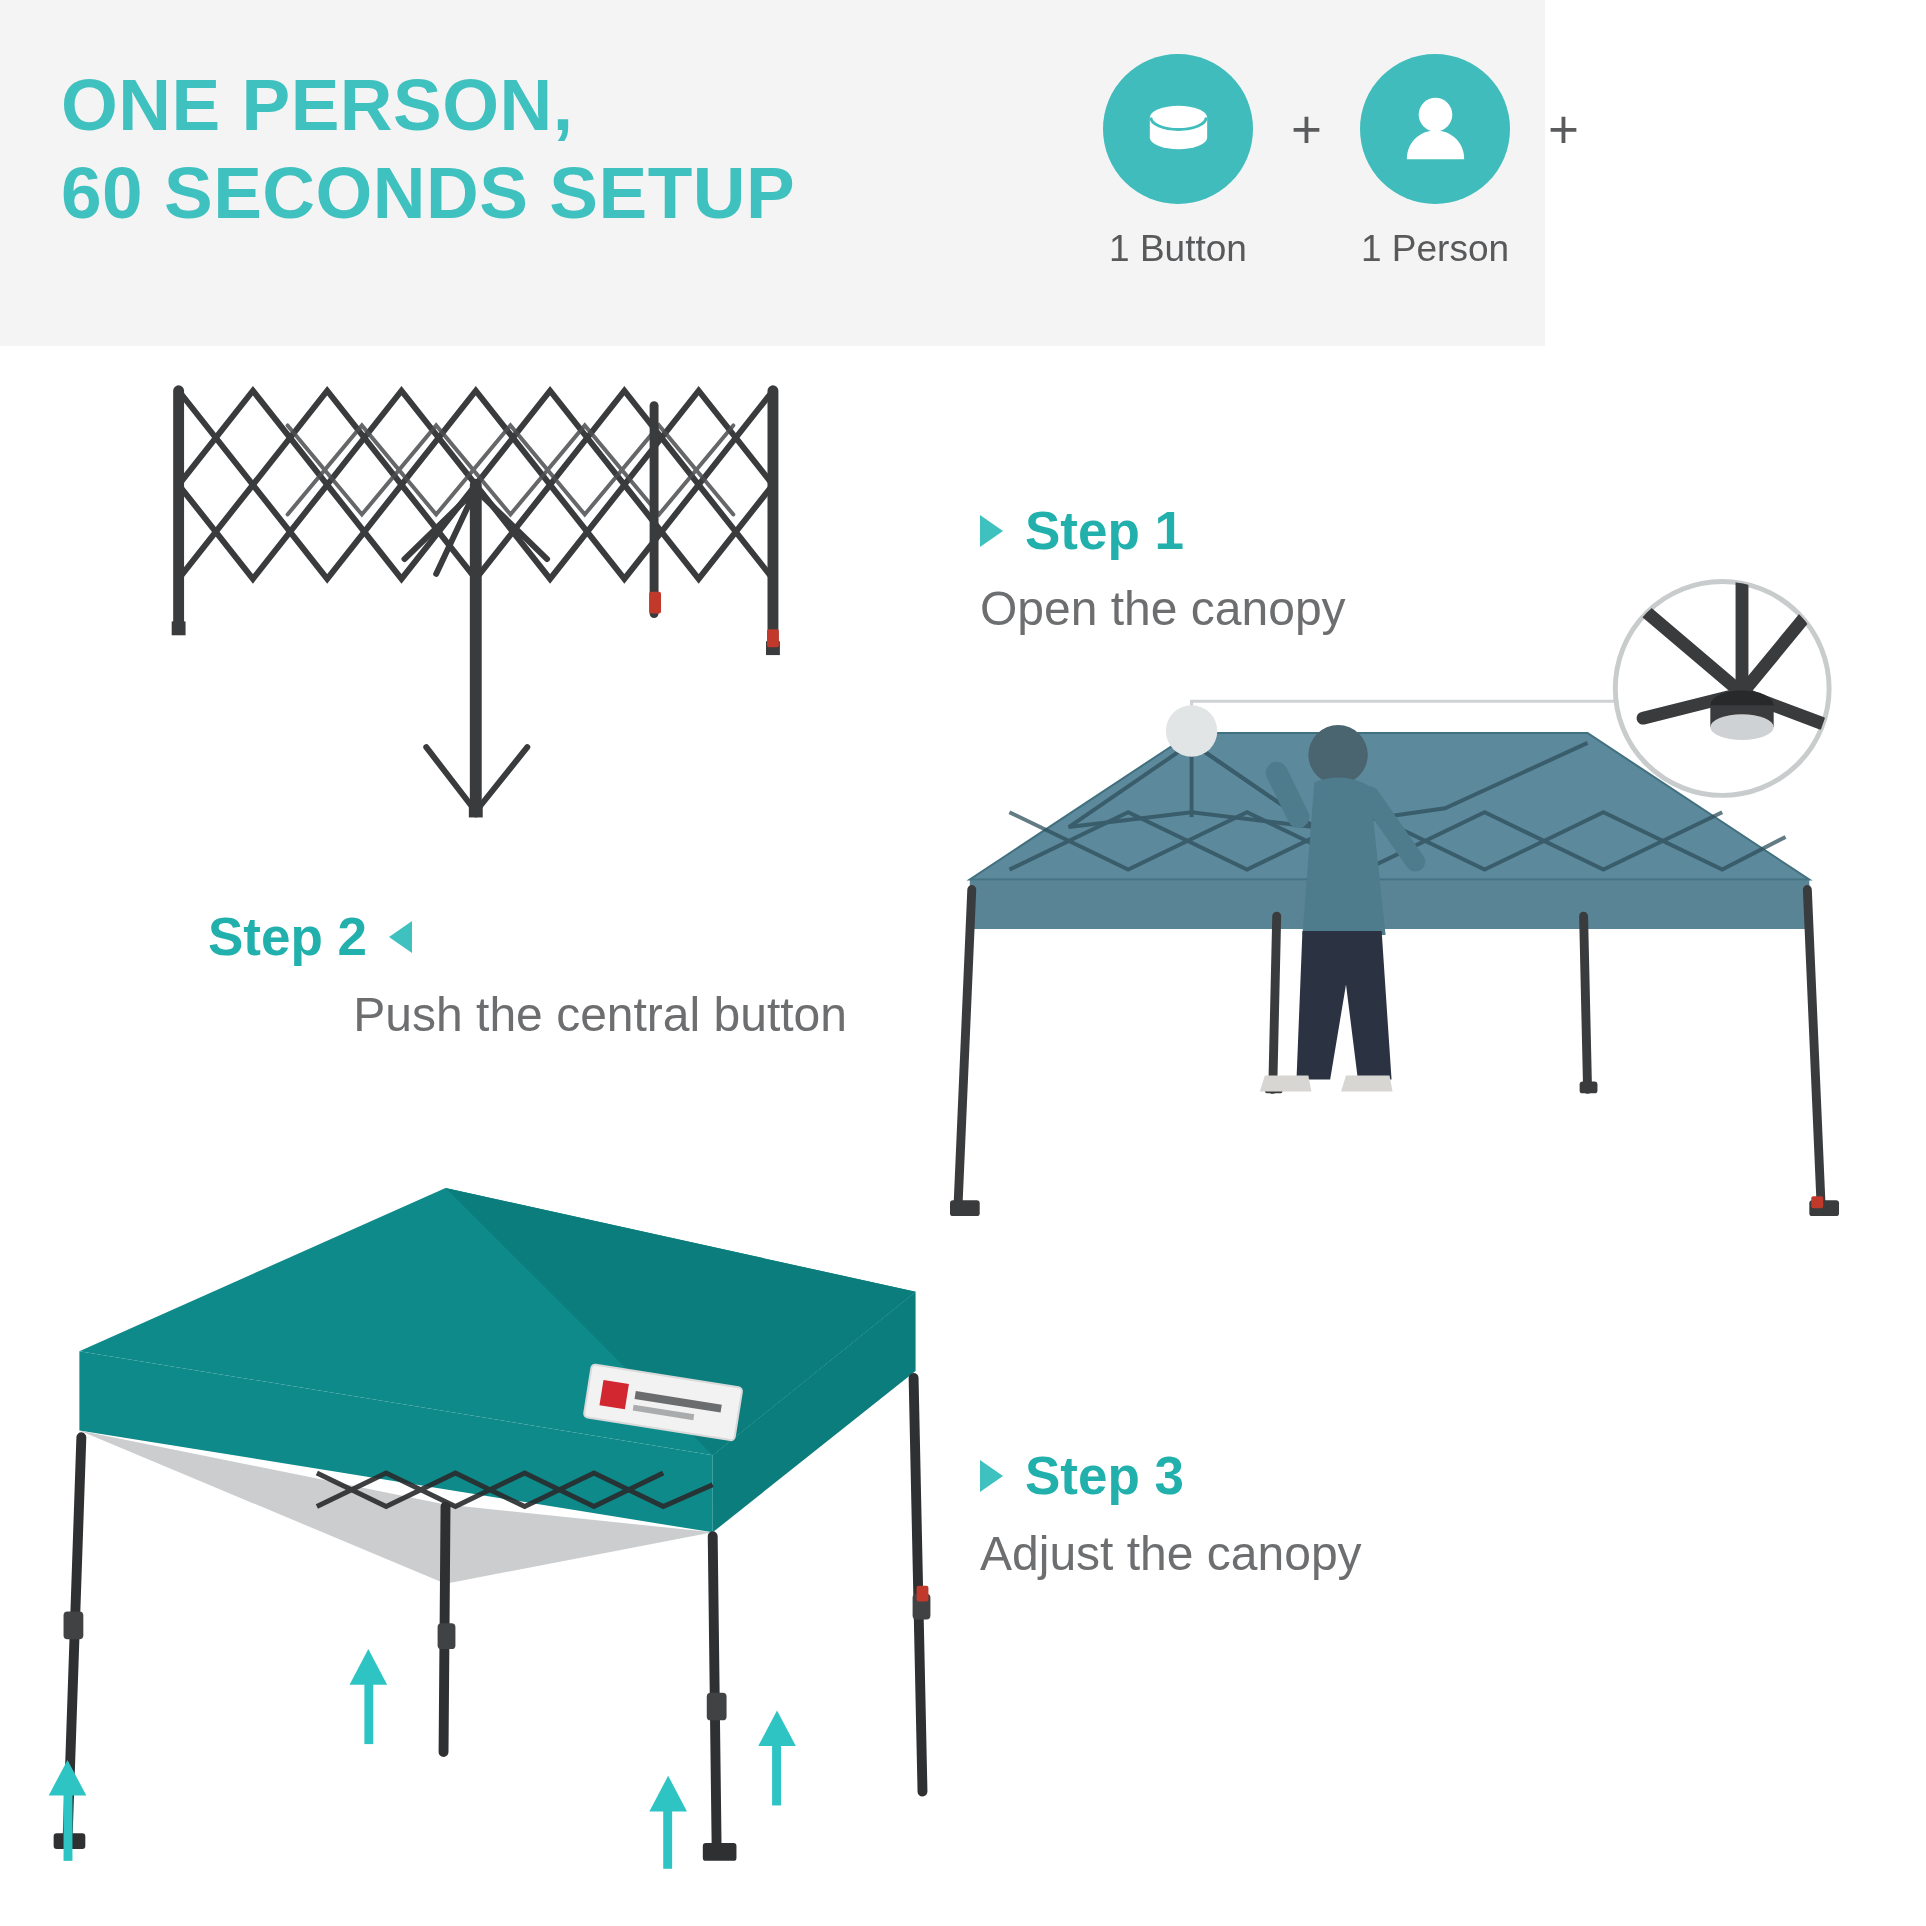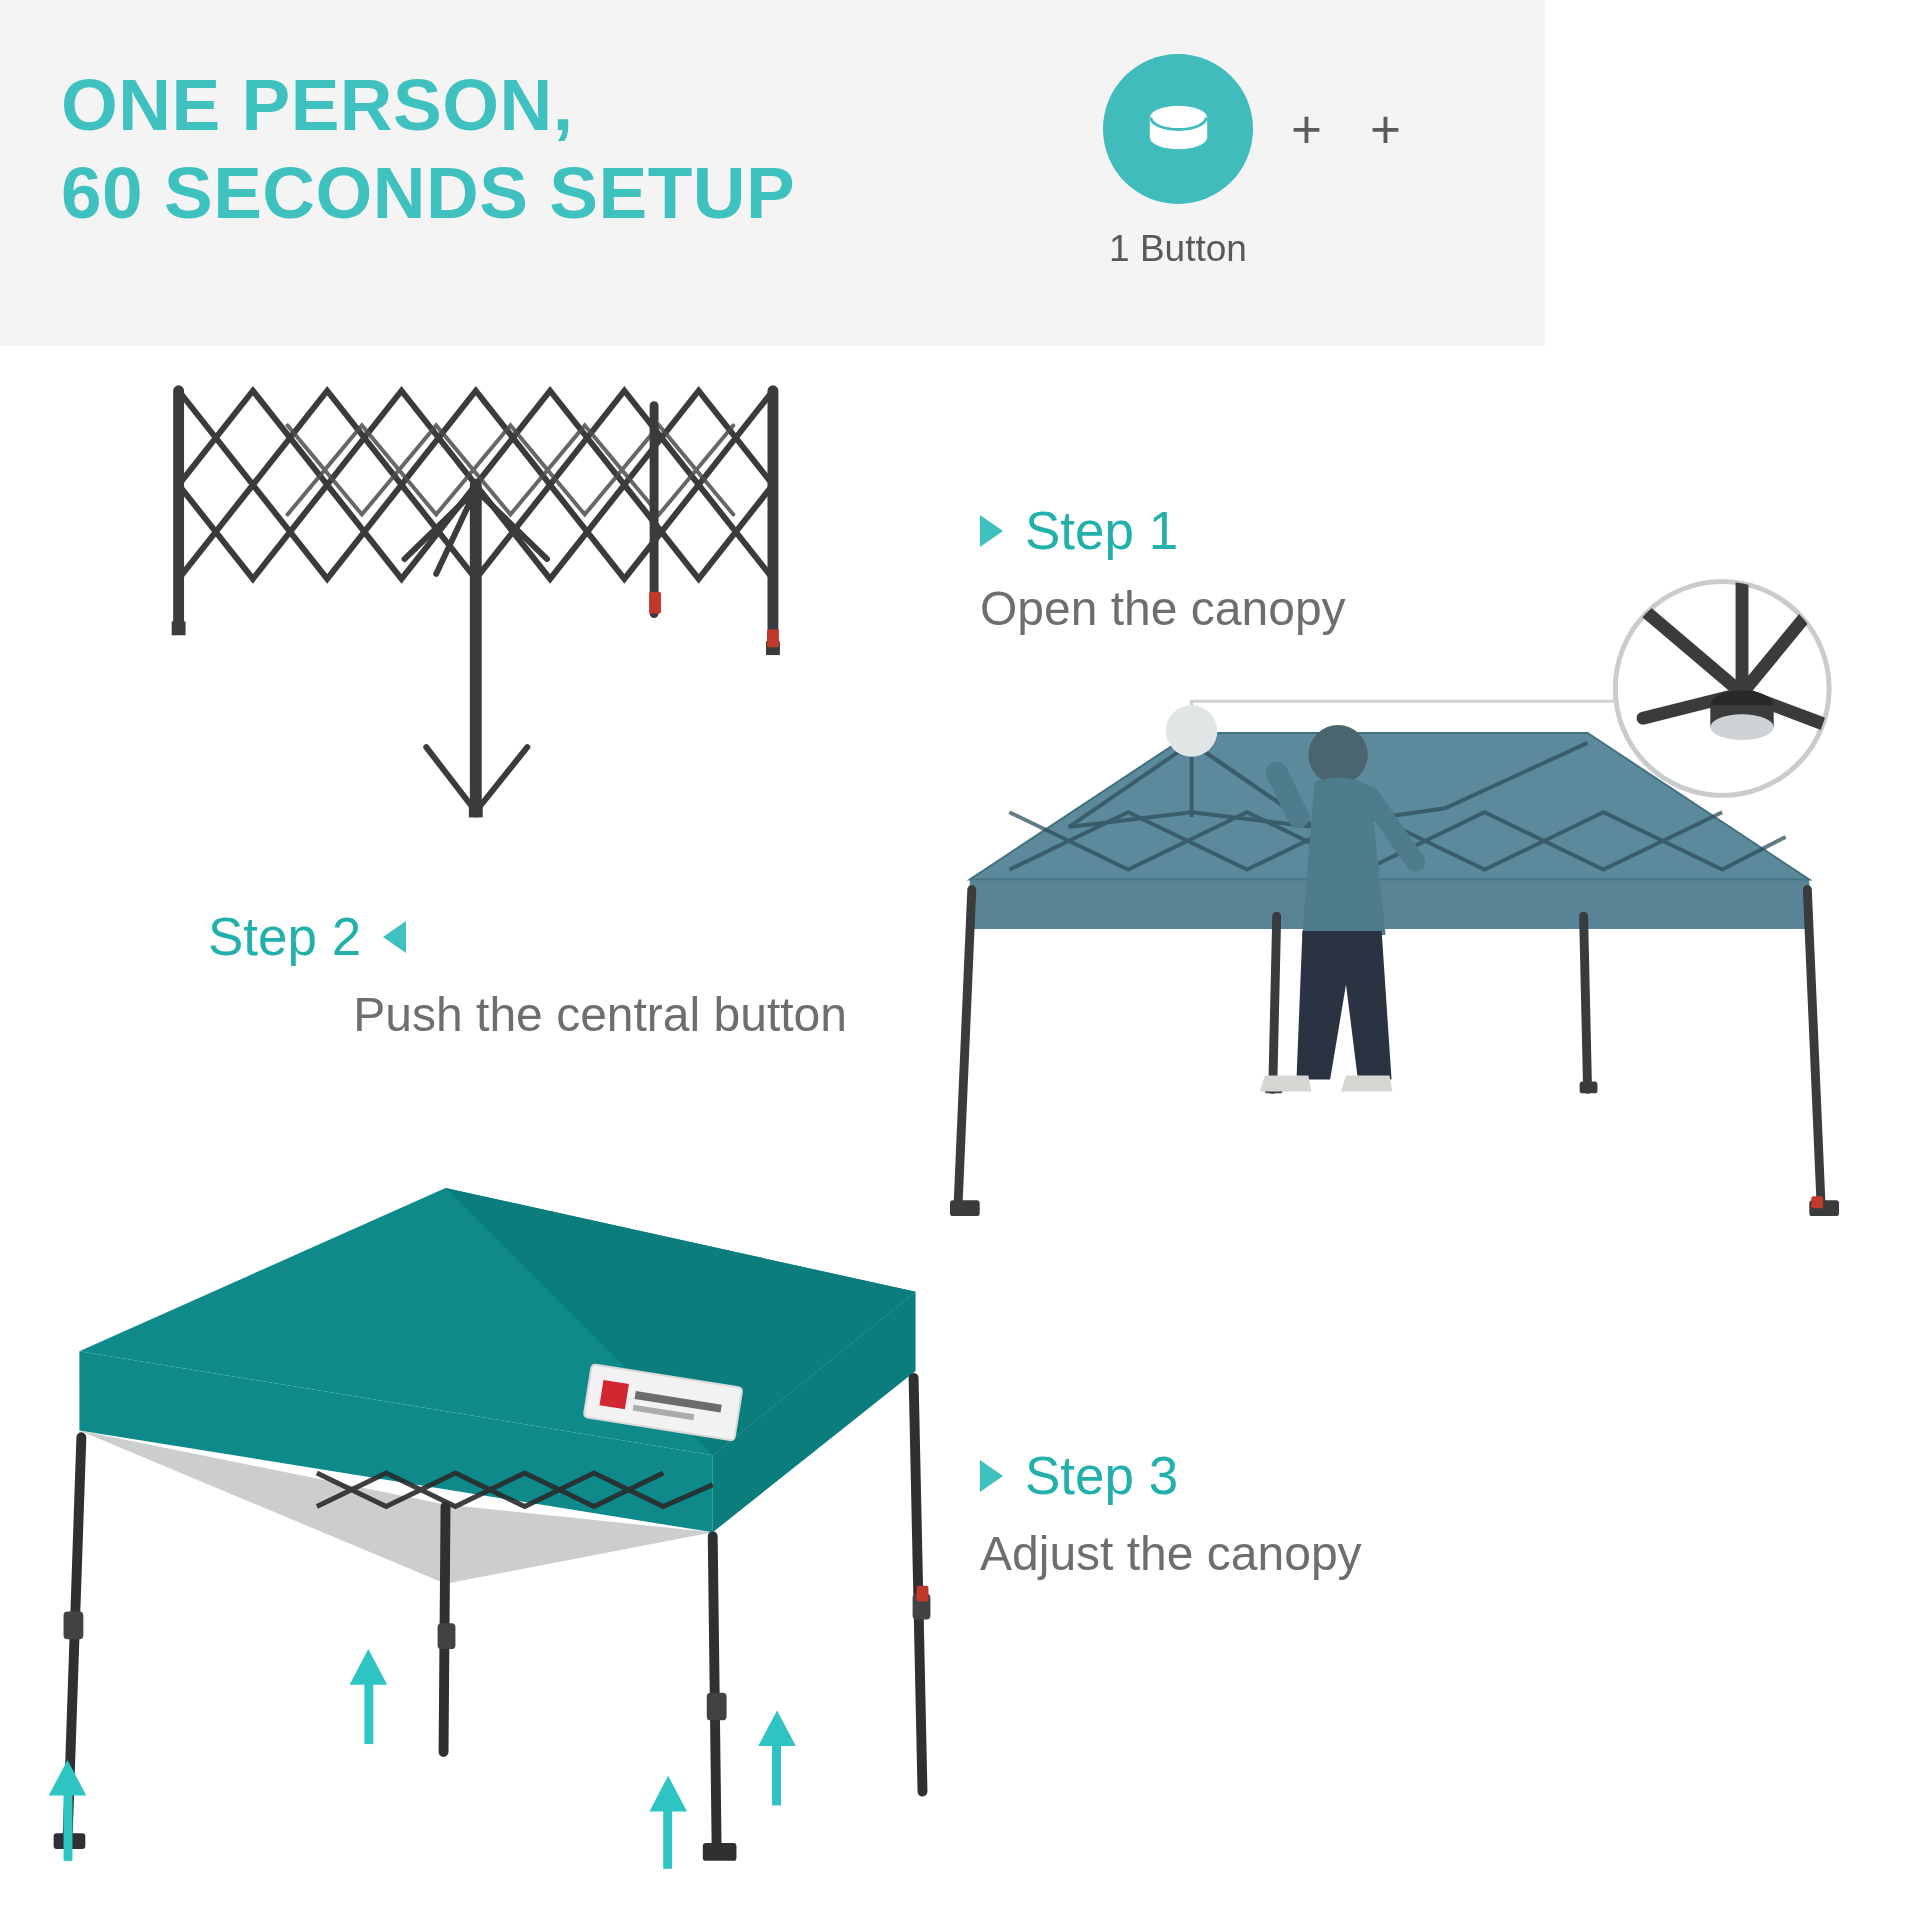--- a/index.html
+++ b/index.html
@@ -50,21 +50,21 @@
     color:#5a5b5d;
     font-size:53px;
     font-weight:300;
     line-height:1;
   }
 
   
   .step { position:absolute; }
   .step-head {
     display:flex; align-items:center; gap:22px;
-    font-size:53px; font-weight:normal; color:#22b0ad;
+    font-size:53px; font-weight:bold; color:#22b0ad;
   }
   .step-head.rtl { flex-direction:row-reverse; justify-content:flex-start; }
   .tri-right {
     width:0;height:0;
     border-left:23px solid #3fc1c0;
     border-top:16px solid transparent;
     border-bottom:16px solid transparent;
   }
   .tri-left {
     width:0;height:0;
@@ -114,20 +114,31 @@
             <ellipse cx="44" cy="54" rx="29" ry="12" fill="#ffffff"></ellipse>
             <path d="M16 34 a28 12 0 0 0 56 0" fill="none" stroke="#3fbcbb" stroke-width="3"></path>
           </svg>
         </span>
       </div>
       <div class="badge-label">1 Button</div>
     </div>
 
     <div class="plus">+</div>
 
+    <div class="badge">
+      <div class="badge-circle">
+        <span>
+          <svg width="87" height="87" viewBox="0 0 88 88">
+            <circle cx="44" cy="31" r="17" fill="#ffffff"></circle>
+            <path d="M15 76 c0-17 13-29 29-29 s29 12 29 29 z" fill="#ffffff"></path>
+          </svg>
+        </span>
+      </div>
+      <div class="badge-label">1 Person</div>
+    </div>
 
     <div class="plus">+</div>
 
 
   </div>
 </div>
 
 <div class="art" id="frame-art">
   <svg viewBox="0 0 740 500" preserveAspectRatio="none">
     <g stroke="#3a3b3d" stroke-width="6" fill="none" stroke-linecap="round">

